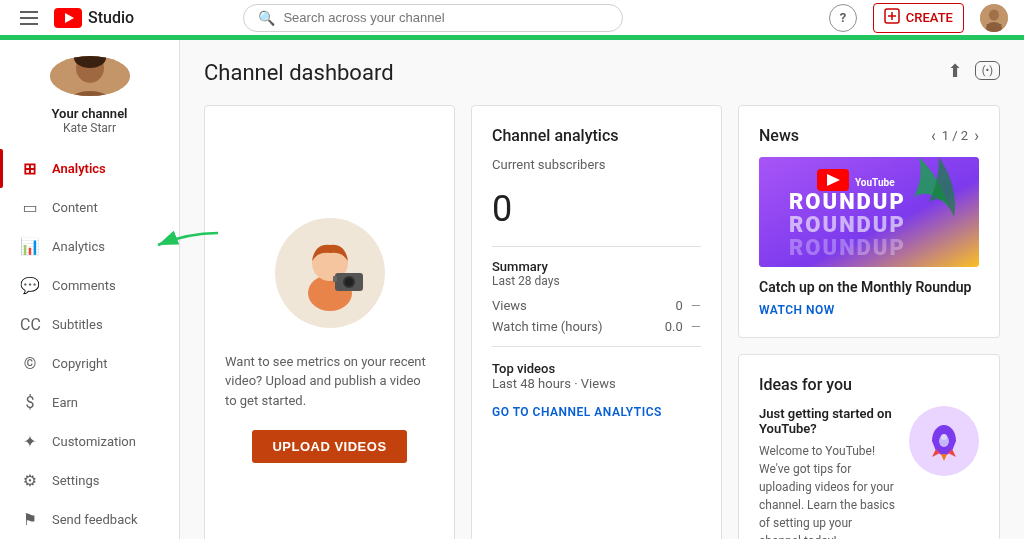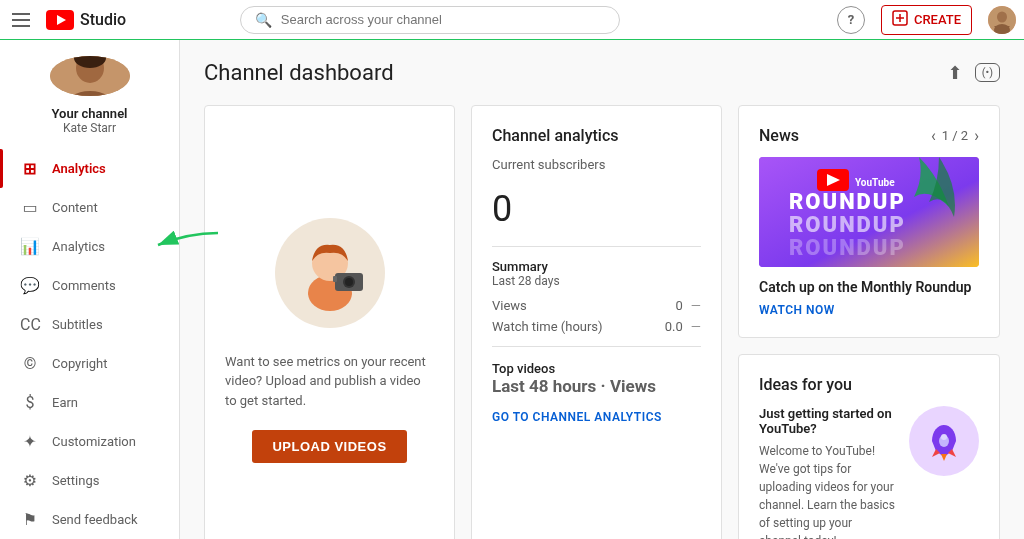--- a/index.html
+++ b/index.html
@@ -1,22 +1,22 @@
 <!DOCTYPE html>
 <html><head>
   <meta charset="utf-8">
   <style>
     * { box-sizing: border-box; margin: 0; padding: 0; }
     body { font-family: 'Roboto', Arial, sans-serif; font-size: 14px; color: #212121; background: #f9f9f9; overflow: hidden; }
 
     
     .top-nav {
       display: flex; align-items: center; height: 40px;
-      background: #fff; padding: 0 8px; gap: 12px;
-      border-bottom: 1px solid #22c55e; position: fixed; top: 0; left: 0; right: 0; z-index: 100;
+      background: #fff; padding: 0 16px; gap: 12px;
+      border-bottom: 5px solid #22c55e; position: fixed; top: 0; left: 0; right: 0; z-index: 100;
     }
     .nav-left { display: flex; align-items: center; gap: 12px; }
     .hamburger-icon { display: flex; flex-direction: column; gap: 4px; cursor: pointer; padding: 4px; }
     .hamburger-icon span { display: block; width: 18px; height: 2px; background: #606060; }
     .logo-area { display: flex; align-items: center; gap: 6px; }
     .yt-logo { width: 28px; height: 20px; }
     .studio-text { font-size: 16px; font-weight: 500; color: #212121; }
     .search-bar {
       flex: 1; max-width: 380px; margin: 0 auto;
       display: flex; align-items: center;
@@ -71,21 +71,21 @@
     .sidebar-item.active { color: #cc0000; font-weight: 600; background: #fff; }
     .sidebar-item.active::before {
       content: ''; position: absolute; left: 0; top: 0; bottom: 0;
       width: 3px; background: #cc0000; border-radius: 0 2px 2px 0;
     }
     .sidebar-icon { font-size: 16px; width: 20px; text-align: center; }
 
     
     .main-content { flex: 1; overflow-y: auto; padding: 20px 24px; background: #f9f9f9; }
     .dashboard-header {
-      display: flex; align-items: center; justify-content: space-between; margin-bottom: 20px; gap: 38px;
+      display: flex; align-items: flex-start; justify-content: space-between; margin-bottom: 20px; gap: 38px;
     }
     .dashboard-title { font-size: 22px; font-weight: 400; color: #212121; }
     .header-actions { display: flex; align-items: center; gap: 12px; }
     .upload-icon-btn { cursor: pointer; color: #606060; font-size: 18px; }
     .bell-badge {
       border: 1.5px solid #606060; border-radius: 6px; padding: 2px 6px;
       font-size: 11px; color: #606060; cursor: pointer;
     }
 
     
@@ -110,21 +110,21 @@
     .subscribers-label { font-size: 13px; color: #606060; margin-bottom: 16px; }
     .subscribers-count { font-size: 36px; font-weight: 400; color: #212121; margin-bottom: 16px; }
     .divider { border: none; border-top: 1px solid #e0e0e0; margin: 12px 0; }
     .summary-label { font-size: 13px; font-weight: 500; color: #212121; }
     .summary-period { font-size: 12px; color: #606060; margin-bottom: 10px; }
     .stat-row { display: flex; align-items: center; justify-content: space-between; margin-bottom: 6px; }
     .stat-name { font-size: 13px; color: #606060; }
     .stat-val { display: flex; align-items: center; gap: 8px; font-size: 13px; color: #606060; }
     .stat-dash { color: #909090; }
     .top-videos-label { font-size: 13px; font-weight: 500; color: #212121; margin-top: 14px; }
-    .top-videos-period { font-size: 17px; color: #606060; margin-bottom: 10px; font-weight: bold; }
+    .top-videos-period { font-size: 13px; color: #606060; margin-bottom: 10px; }
     .go-analytics {
       color: #065fd4; font-size: 12px; font-weight: 600; cursor: pointer; margin-top: 14px; display: block;
       letter-spacing: 0.5px; text-decoration: none;
     }
 
     
     .right-col { display: flex; flex-direction: column; gap: 16px; }
     .news-card .card-header { display: flex; align-items: center; justify-content: space-between; margin-bottom: 12px; }
     .news-title { font-size: 16px; font-weight: 500; }
     .news-nav { display: flex; align-items: center; gap: 6px; font-size: 13px; color: #606060; }

